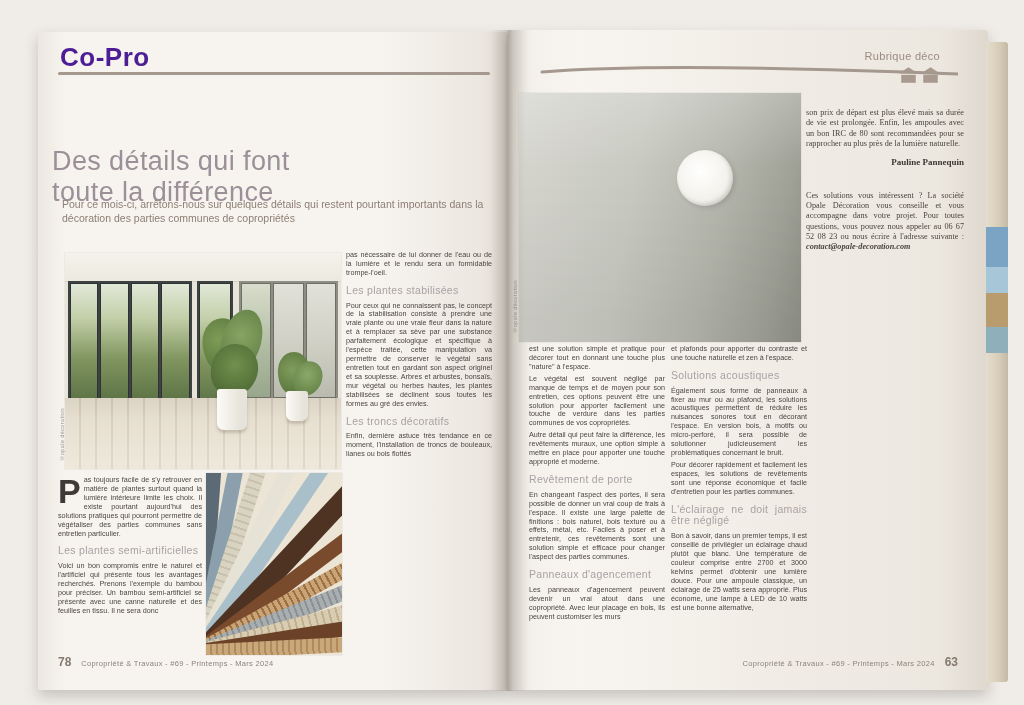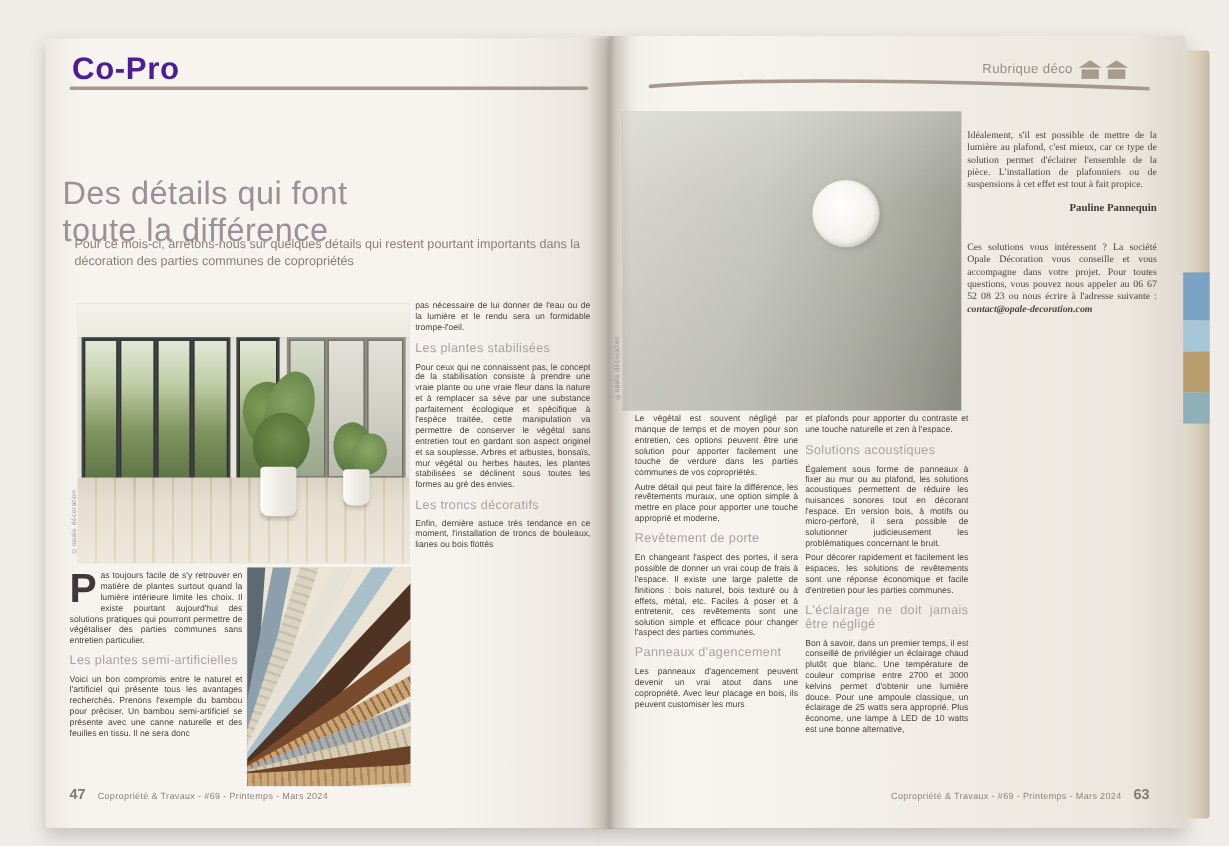--- a/index.html
+++ b/index.html
@@ -34,21 +34,21 @@
     background:linear-gradient(90deg,#e5ddcd,#d6ccb8 60%,#c4b9a4);border-radius:0 3px 3px 0;}
   .fe{position:absolute;left:0;width:100%;}
   
   .body-txt{color:#4b4541;font-size:7.2px;line-height:1.24;text-align:justify;}
   .body-txt p{margin:0 0 3px 0;}
   .subhead{color:#a9a1a4;font-weight:400;font-size:10.5px;letter-spacing:.3px;margin:7px 0 5px 0;line-height:1.12;}
   .credit{position:absolute;writing-mode:vertical-rl;transform:rotate(180deg);
     font-size:5.5px;color:#97948e;letter-spacing:.4px;}
   
   .lp-copro{position:absolute;left:60px;top:42px;font-size:26px;font-weight:bold;color:#4c1d95;letter-spacing:.5px;}
-  .rubric{position:absolute;font-size:11px;color:#9b8c82;letter-spacing:.3px;display:flex;align-items:center;gap:5px;}
+  .rubric{position:absolute;font-size:11px;color:#9b8c82;letter-spacing:.3px;display:flex;align-items:flex-end;gap:5px;flex-direction:column;}
   .rubric .houses{display:flex;gap:3px;color:#a5968b;}
   .lp-rubric{left:0;top:52px;width:490px;justify-content:flex-end;padding-right:534px;box-sizing:border-box;}
   .lp-rule{position:absolute;left:58px;top:72px;width:432px;height:3px;background:#a5988e;border-radius:2px;}
   .lp-title{position:absolute;left:52px;top:146px;margin:0;font-weight:400;
     font-size:27px;line-height:1.16;color:#9b9098;letter-spacing:.4px;}
   .lp-intro{position:absolute;left:62px;top:198px;width:424px;margin:0;
     font-size:10.5px;line-height:1.32;color:#8d7e75;}
   .lp-colL{position:absolute;left:58px;top:476px;width:144px;height:176px;overflow:hidden;}
   .dropcap{float:left;font-size:34px;line-height:.82;font-weight:bold;color:#3f3a37;margin:2px 3px 0 0;}
   .lp-colR{position:absolute;left:346px;top:251px;width:146px;height:230px;overflow:hidden;}
@@ -172,21 +172,21 @@
 
   <div class="lp-colR body-txt">
     <p>pas nécessaire de lui donner de l'eau ou de la lumière et le rendu sera un formidable trompe-l'oeil.</p>
     <div class="subhead">Les plantes stabilisées</div>
     <p>Pour ceux qui ne connaissent pas, le concept de la stabilisation consiste à prendre une vraie plante ou une vraie fleur dans la nature et à remplacer sa sève par une substance parfaitement écologique et spécifique à l'espèce traitée, cette manipulation va permettre de conserver le végétal sans entretien tout en gardant son aspect originel et sa souplesse. Arbres et arbustes, bonsaïs, mur végétal ou herbes hautes, les plantes stabilisées se déclinent sous toutes les formes au gré des envies.</p>
     <div class="subhead">Les troncs décoratifs</div>
     <p>Enfin, dernière astuce très tendance en ce moment, l'installation de troncs de bouleaux, lianes ou bois flottés</p>
   </div>
 
   <div class="lp-footer">
-    <span class="pgnum">47</span>
+    <span class="pgnum">78</span>
     <span class="foot-line">Copropriété &amp; Travaux - #69 - Printemps - Mars 2024</span>
   </div>
 
   <div class="page page-right"></div>
 
   <div class="rubric rp-rubric">
     <span>Rubrique déco</span>
     <span class="houses">
       <svg class="house-svg" width="19" height="16" viewBox="0 0 22 18">
           <path d="M11 0 L22 7.2 L0 7.2 Z" fill="#a89a8e"></path>
@@ -202,39 +202,40 @@
       <path d="M2 14 Q 120 4 418 16" fill="none" stroke="#a5988e" stroke-width="3" stroke-linecap="round"></path>
     </svg>
 
   <div class="ph-panel">
     <div class="panel-sheen"></div>
     <div class="panel-hole"></div>
   </div>
   <div class="credit" style="left:512px;top:280px;">©opale décoration</div>
 
   <div class="rp-col rp-col1 body-txt">
+    <p>est une solution simple et pratique pour décorer tout en donnant une touche plus "nature" à l'espace.</p>
     <p>Le végétal est souvent négligé par manque de temps et de moyen pour son entretien, ces options peuvent être une solution pour apporter facilement une touche de verdure dans les parties communes de vos copropriétés.</p>
     <p>Autre détail qui peut faire la différence, les revêtements muraux, une option simple à mettre en place pour apporter une touche approprié et moderne.</p>
     <div class="subhead">Revêtement de porte</div>
     <p>En changeant l'aspect des portes, il sera possible de donner un vrai coup de frais à l'espace. Il existe une large palette de finitions : bois naturel, bois texturé ou à effets, métal, etc. Faciles à poser et à entretenir, ces revêtements sont une solution simple et efficace pour changer l'aspect des parties communes.</p>
     <div class="subhead">Panneaux d'agencement</div>
     <p>Les panneaux d'agencement peuvent devenir un vrai atout dans une copropriété. Avec leur placage en bois, ils peuvent customiser les murs</p>
   </div>
 
   <div class="rp-col rp-col2 body-txt">
     <p>et plafonds pour apporter du contraste et une touche naturelle et zen à l'espace.</p>
     <div class="subhead">Solutions acoustiques</div>
     <p>Également sous forme de panneaux à fixer au mur ou au plafond, les solutions acoustiques permettent de réduire les nuisances sonores tout en décorant l'espace. En version bois, à motifs ou micro-perforé, il sera possible de solutionner judicieusement les problématiques concernant le bruit.</p>
     <p>Pour décorer rapidement et facilement les espaces, les solutions de revêtements sont une réponse économique et facile d'entretien pour les parties communes.</p>
     <div class="subhead">L'éclairage ne doit jamais être négligé</div>
     <p>Bon à savoir, dans un premier temps, il est conseillé de privilégier un éclairage chaud plutôt que blanc. Une température de couleur comprise entre 2700 et 3000 kelvins permet d'obtenir une lumière douce. Pour une ampoule classique, un éclairage de 25 watts sera approprié. Plus économe, une lampe à LED de 10 watts est une bonne alternative,</p>
   </div>
 
   <div class="rp-col3">
-    <p>Idéalement, s'il est possible de mettre de la lumière au plafond, c'est mieux, car ce type de solution permet d'éclairer l'ensemble de la pièce. L'installation de plafonniers ou de suspensions à cet effet est tout à fait propice.</p>
+    <p>son prix de départ est plus élevé mais sa durée de vie est prolongée. Enfin, les ampoules avec un bon IRC de 80 sont recommandées pour se rapprocher au plus près de la lumière naturelle.</p>
     <p class="author">Pauline Pannequin</p>
     <p class="contact">
       <span>Ces solutions vous intéressent ? La société Opale Décoration vous conseille et vous accompagne dans votre projet. Pour toutes questions, vous pouvez nous appeler au 06 67 52 08 23 ou nous écrire à l'adresse suivante :</span>
       <span class="contact-email">contact@opale-decoration.com</span>
     </p>
   </div>
 
   <div class="rp-footer">
     <span class="foot-line">Copropriété &amp; Travaux - #69 - Printemps - Mars 2024</span>
     <span class="pgnum">63</span>

